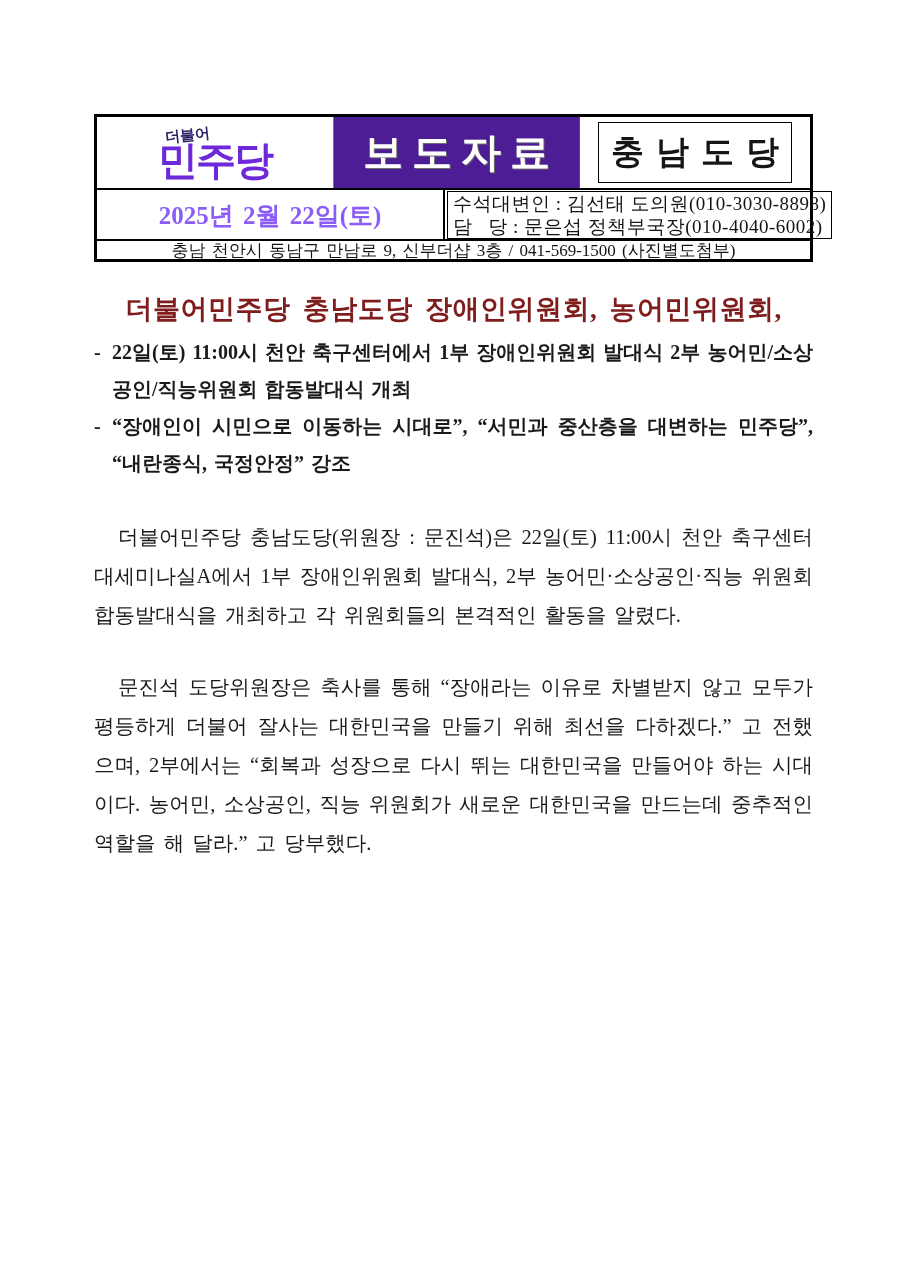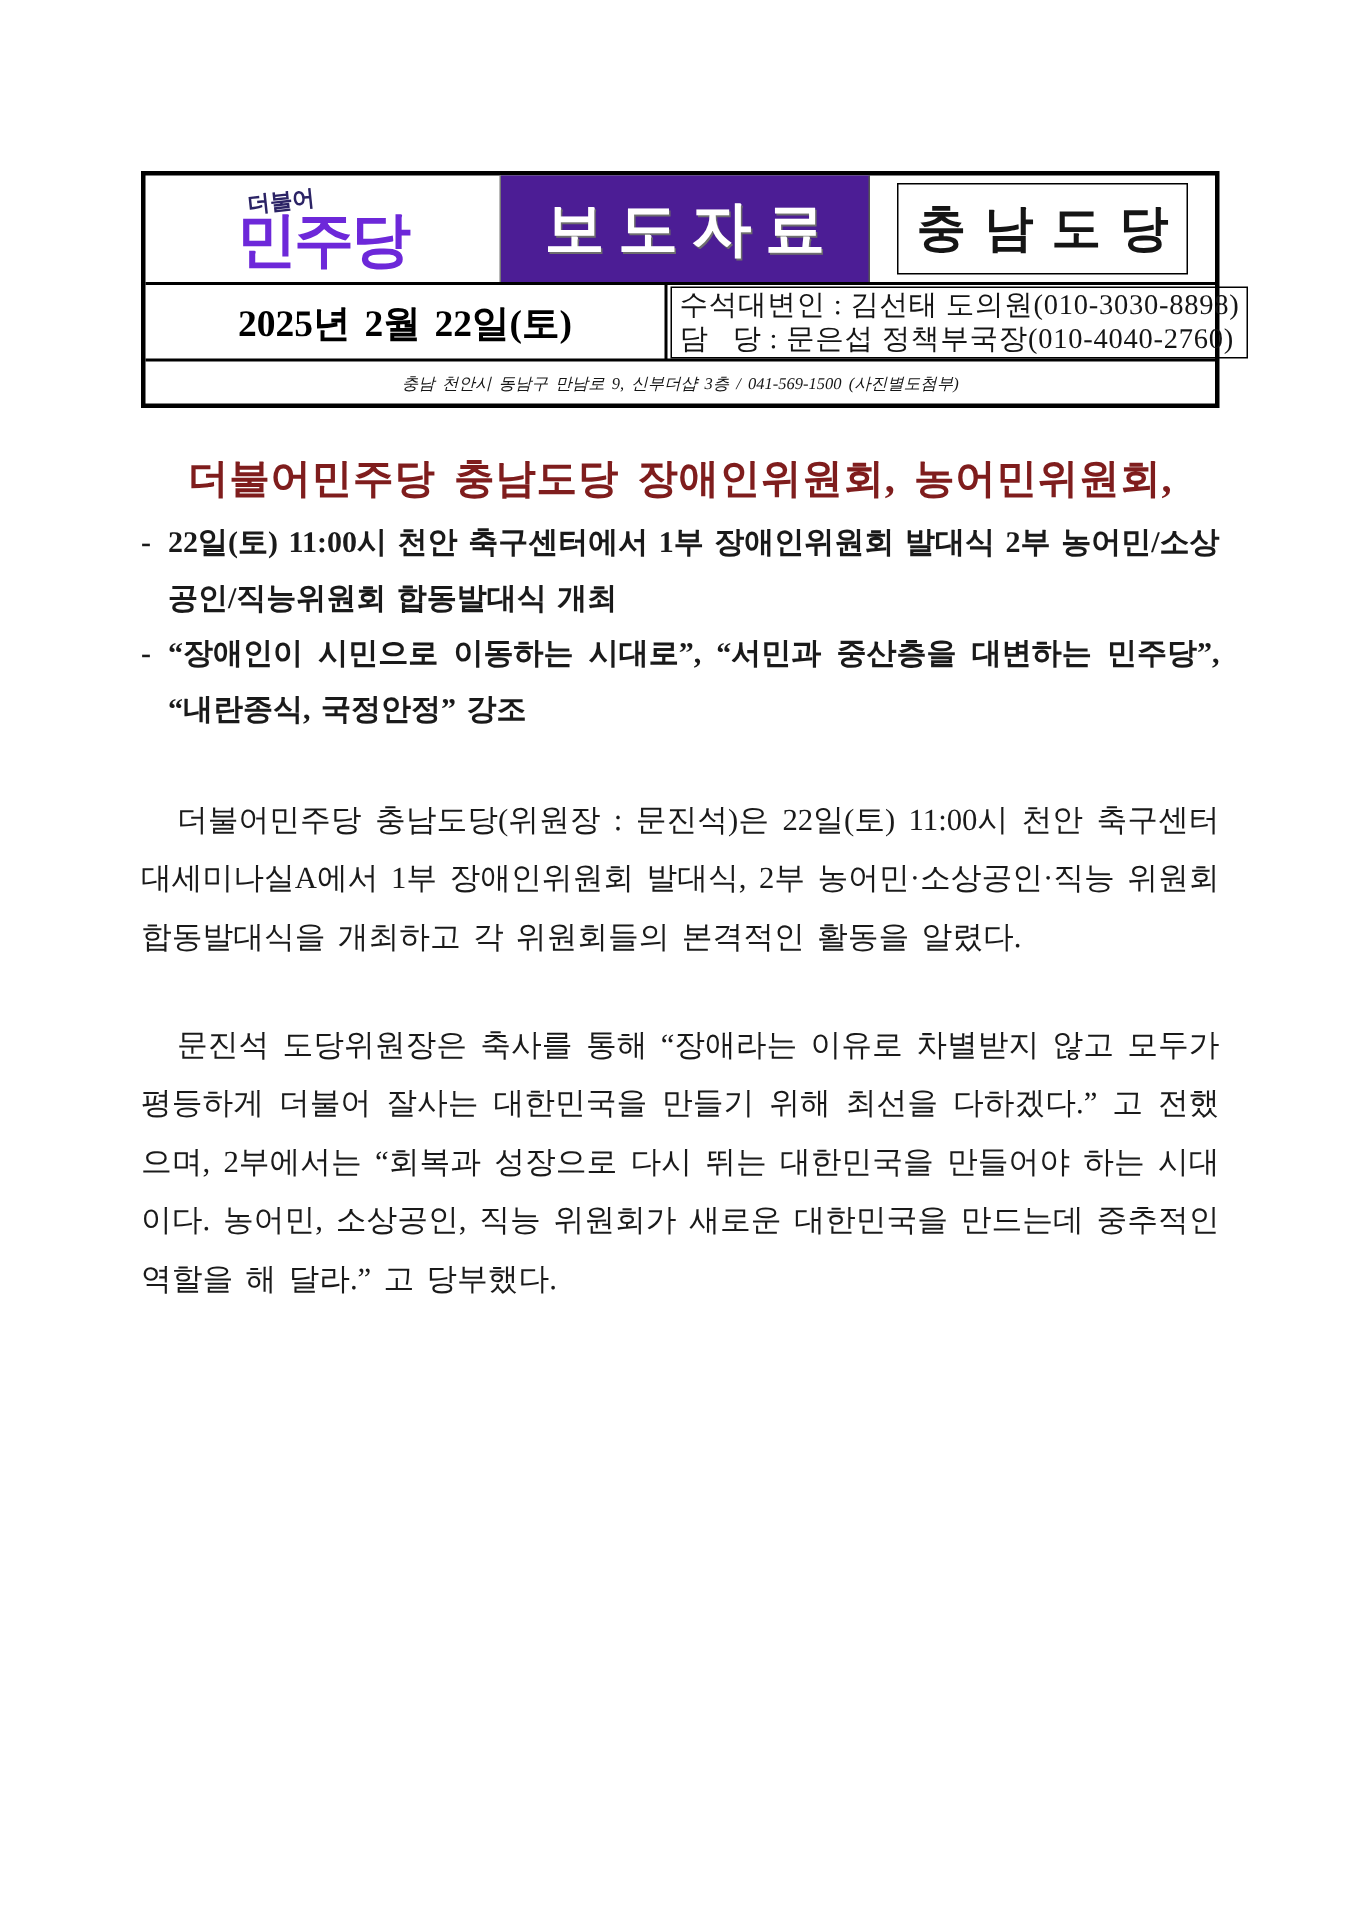--- a/index.html
+++ b/index.html
@@ -65,43 +65,42 @@
   }
 
   .hrow2 {
     display: grid;
     grid-template-columns: 346px 1fr;
     height: 51px;
     border-bottom: 2px solid #000;
   }
   .date-cell {
     display: flex; align-items: center; justify-content: center;
-    color: #000000;
+    color: #8b5cf6;
     font-weight: bold; font-size: 25px;
     word-spacing: 3px;
   }
   .contact-cell { border-left: 2px solid #000; padding: 1px 2px; }
   .contact-box {
     border: 1px solid #000;
     height: 100%;
     display: flex; flex-direction: column; justify-content: center;
     padding: 0 5px;
   }
   .contact-line {
     font-size: 19px; line-height: 23px;
     white-space: pre;
     letter-spacing: 0.5px;
   }
 
   .hrow3 {
-    height: 28px;
+    height: 18px;
     display: flex; align-items: center; justify-content: center;
-    font-size: 11px;
+    font-size: 17px;
     word-spacing: 2px;
-    font-style: italic;
   }
 
   
   .title {
     margin: 27px 0 5px 0;
     text-align: center;
     font-size: 27px; line-height: 40px;
     font-weight: bold;
     word-spacing: 5px;
     letter-spacing: 0.5px;
@@ -150,21 +149,21 @@
       <div class="branch-cell">
         <div class="branch-inner">충남도당</div>
       </div>
     </div>
 
     <div class="hrow2">
       <div class="date-cell">2025년 2월 22일(토)</div>
       <div class="contact-cell">
         <div class="contact-box">
           <div class="contact-line">수석대변인 : 김선태 도의원(010-3030-8898)</div>
-          <div class="contact-line">담   당 : 문은섭 정책부국장(010-4040-2760)</div>
+          <div class="contact-line">담   당 : 문은섭 정책부국장(010-4040-6002)</div>
         </div>
       </div>
     </div>
 
     <div class="hrow3">충남 천안시 동남구 만남로 9, 신부더샵 3층 / 041-569-1500 (사진별도첨부)</div>
   </div>
 
   <h1 class="title">
     <span class="title-line">더불어민주당 충남도당 장애인위원회, 농어민위원회,</span>
   </h1>

